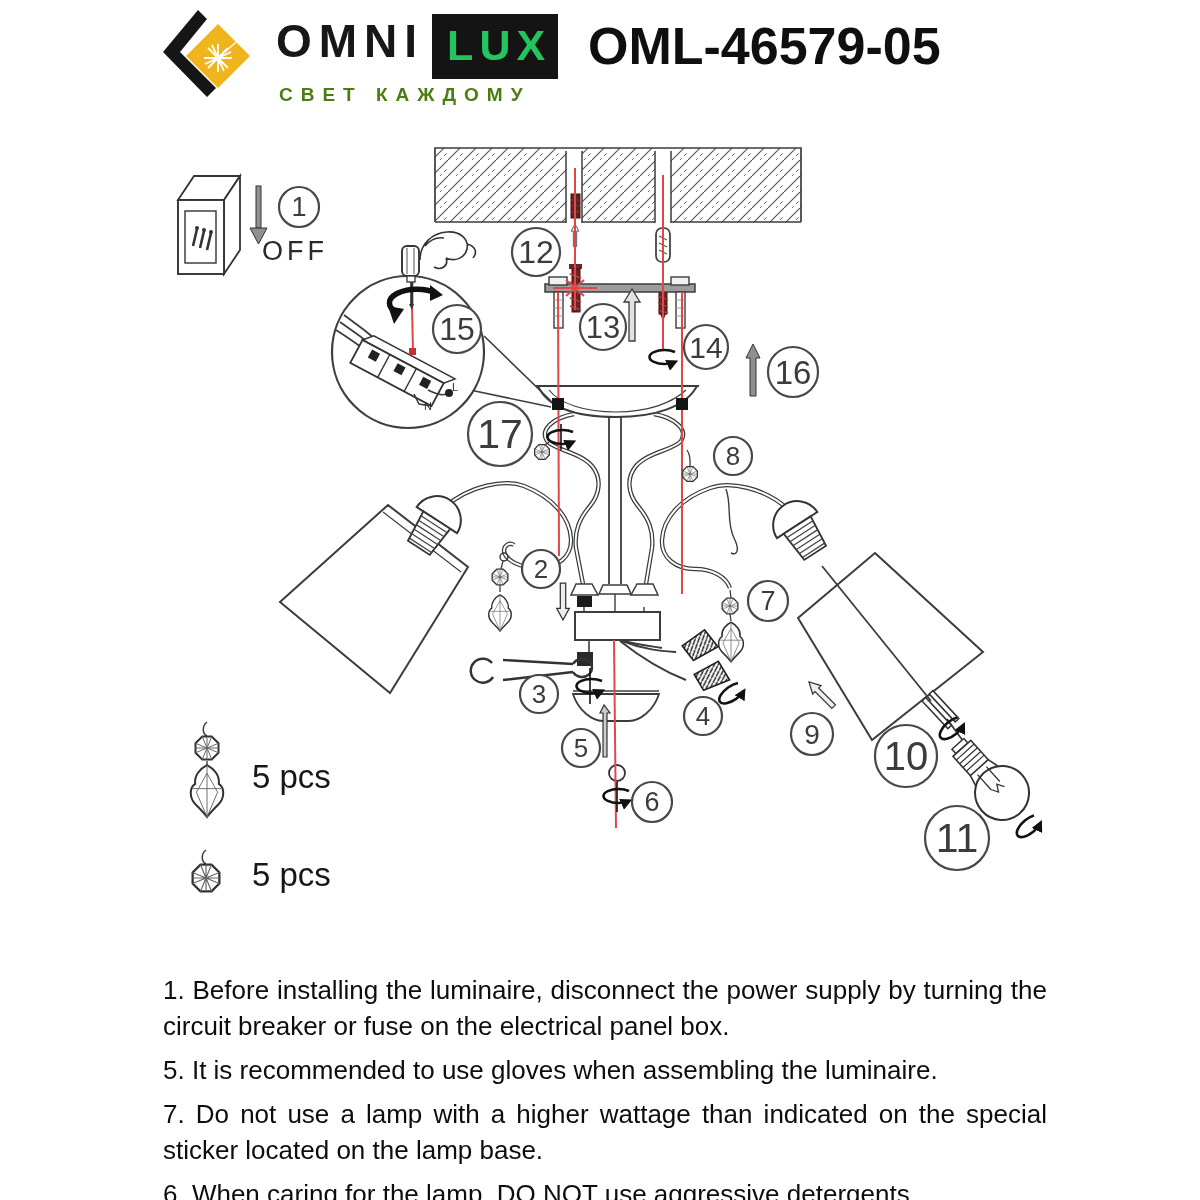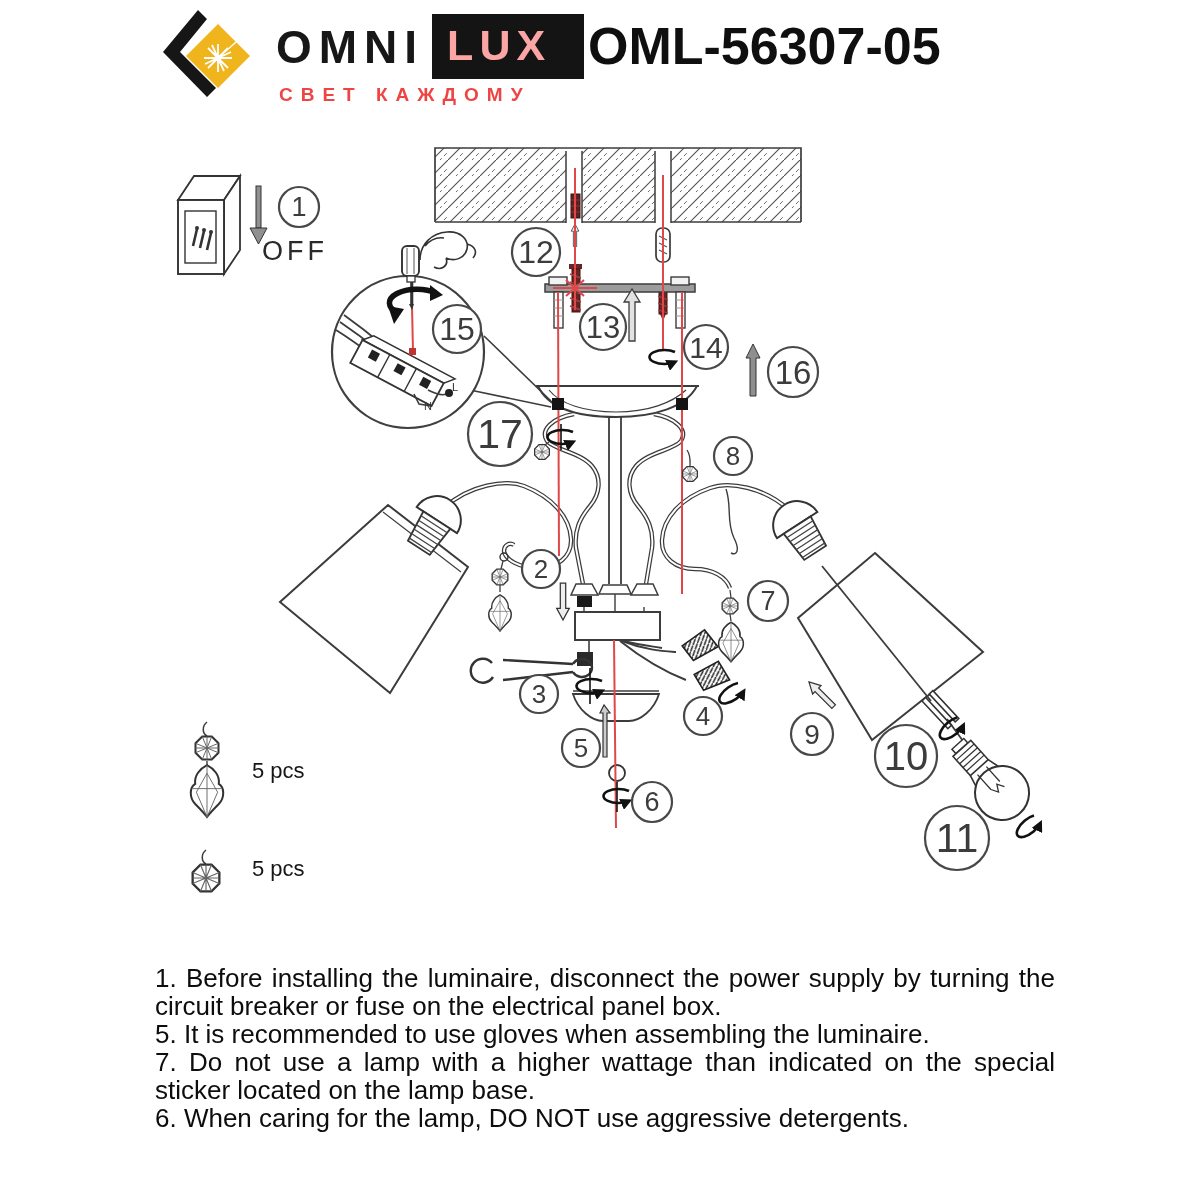--- a/index.html
+++ b/index.html
@@ -1,34 +1,34 @@
 <!DOCTYPE html>
 <html><head>
 <meta charset="utf-8">
 <style>
   html,body{margin:0;padding:0;background:#fff;}
   .page{position:relative;width:1200px;height:1200px;background:#ffffff;overflow:hidden;
         font-family:"Liberation Sans",sans-serif;}
   
   .hdr{position:absolute;left:0;top:0;width:1200px;height:125px;}
   .logo-mark{position:absolute;left:156px;top:4px;}
-  .brand{position:absolute;left:276px;top:14px;display:flex;align-items:center;}
+  .brand{position:absolute;left:276px;top:14px;display:flex;align-items:flex-start;}
   .omni{font-size:46px;font-weight:700;letter-spacing:7px;color:#171717;}
-  .luxbox{margin-left:8px;background:#141414;color:#fca5a5;font-size:43px;font-weight:700;
-          letter-spacing:6px;padding:7px 33px 9px 15px;}
+  .luxbox{margin-left:8px;background:#141414;color:#22c55e;font-size:43px;font-weight:700;
+          letter-spacing:6px;padding:7px 7px 9px 15px;}
   .tagline{position:absolute;left:279px;top:84px;font-size:19px;font-weight:700;
-           letter-spacing:8px;color:#ef4444;white-space:nowrap;}
+           letter-spacing:8px;color:#4d7c0f;white-space:nowrap;}
   .model{position:absolute;left:588px;top:16px;font-size:52px;font-weight:700;color:#0f0f0f;}
   
-  .pcs{position:absolute;font-size:22px;color:#161616;}
+  .pcs{position:absolute;font-size:33px;color:#161616;}
   .pcs1{left:252px;top:758px;}
   .pcs2{left:252px;top:856px;}
   
   .instructions{position:absolute;left:155px;top:964px;width:900px;}
-  .instructions p{margin:0;font-size:26px;line-height:28px;color:#0d0d0d;text-align:justify;}
+  .instructions p{margin:8px;font-size:26px;line-height:36px;color:#0d0d0d;text-align:justify;}
   
   svg.diagram{position:absolute;left:0;top:0;}
   .ln{stroke:#3c3c3c;fill:none;}
   .tube{stroke:#3c3c3c;stroke-width:4.4;fill:none;}
   .tubein{stroke:#ffffff;stroke-width:1.9;fill:none;}
   .co circle{fill:#ffffff;stroke:#484848;stroke-width:2.2;}
   .cot{fill:#3c3c3c;text-anchor:middle;font-family:"Liberation Sans",sans-serif;font-weight:400;}
   .red{stroke:#E04848;stroke-width:2;fill:none;}
 </style>
 </head>
@@ -44,21 +44,21 @@
         <path d="M62,54 L62,40 M62,54 L62,68 M62,54 L48,54 M62,54 L76,54 M62,54 L52,44 M62,54 L72,64 M62,54 L52,64 M62,54 L72,44 M62,54 L56,41 M62,54 L68,67 M62,54 L49,60 M62,54 L75,48"></path>
         <path d="M62,54 L88,31" stroke-width="1.4"></path>
       </g>
       <circle cx="62" cy="54" r="3.2" fill="#ffffff"></circle>
     </svg>
     <div class="brand">
       <span class="omni">OMNI</span>
       <span class="luxbox">LUX</span>
     </div>
     <div class="tagline">СВЕТ КАЖДОМУ</div>
-    <div class="model">OML-56307-05</div>
+    <div class="model">OML-46579-05</div>
   </div>
 
   <svg class="diagram" width="1200" height="1200" viewBox="0 0 1200 1200">
     <defs>
       <pattern id="hatch" width="16" height="16" patternUnits="userSpaceOnUse">
         <path d="M-1,17 L17,-1" stroke="#4f4f4f" stroke-width="1.1" fill="none"></path>
         <path d="M7,17 L17,7" stroke="#5a5a5a" stroke-width="0.9" fill="none" stroke-dasharray="4 3"></path>
       </pattern>
       <pattern id="caphatch" width="5" height="5" patternUnits="userSpaceOnUse">
         <rect width="5" height="5" fill="#ffffff"></rect>

